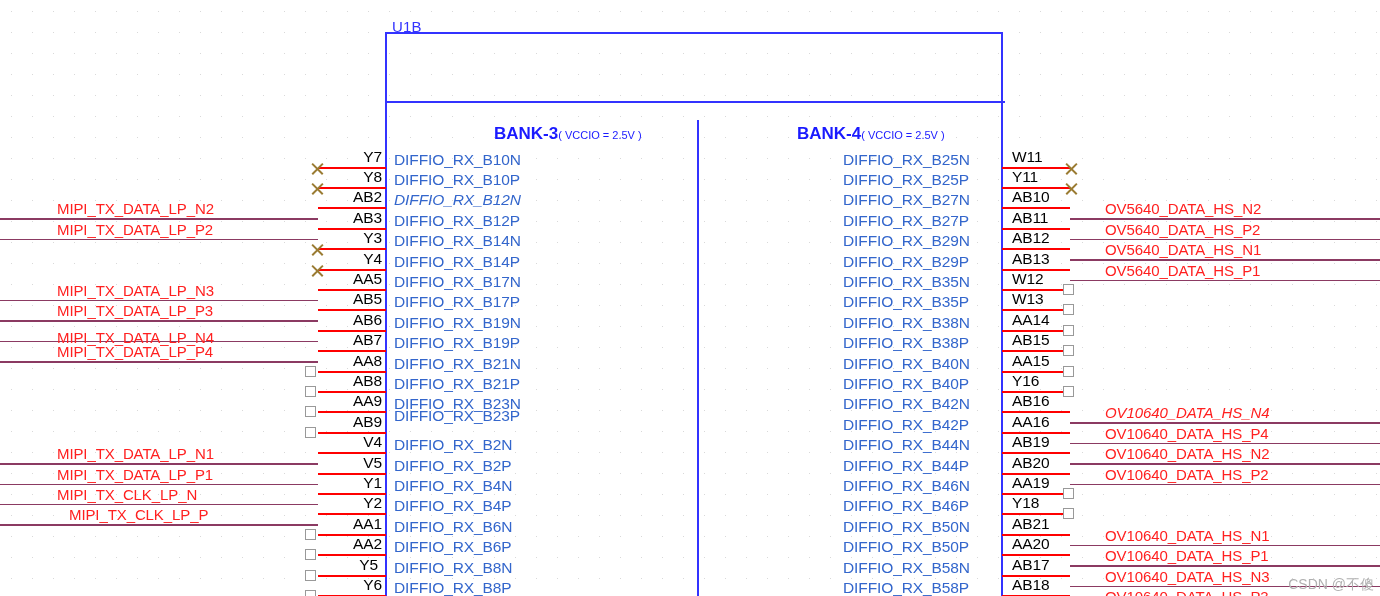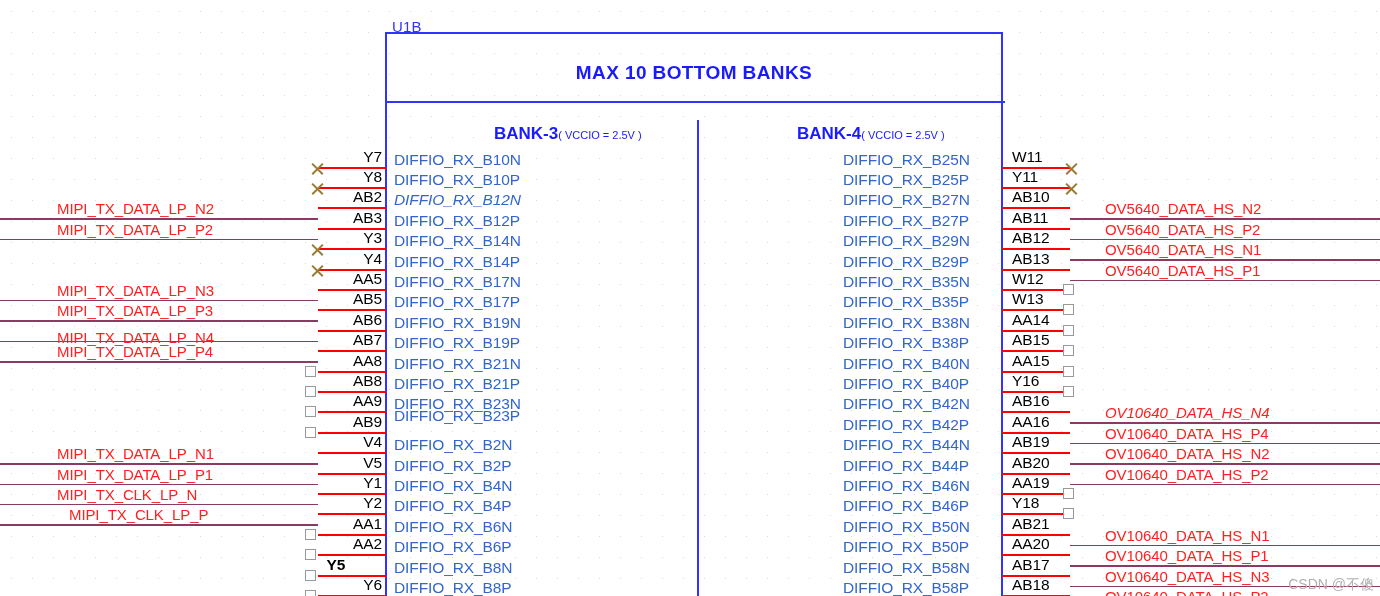--- a/index.html
+++ b/index.html
@@ -86,21 +86,20 @@
 </head>
 <body>
 
 <div id="sheet">
 
   <div class="abs" id="symbol-body"></div>
   <div class="abs" id="title-divider"></div>
   <div class="abs" id="bank-divider"></div>
 
   <div class="abs" id="ref-des">U1B</div>
-  <div class="abs" id="symbol-title">MAX 10 BOTTOM BANKS</div>
 
   <div class="abs bank-hdr" id="bank3-hdr"><span>BANK-3</span><span class="vcc">( VCCIO = 2.5V )</span></div>
 
   <div class="abs bank-hdr" id="bank4-hdr"><span>BANK-4</span><span class="vcc">( VCCIO = 2.5V )</span></div>
 
   <div id="pin-layer">
       <div class="pinline" style="left: 318px; top: 166.5px; width: 68px;"></div>
       <div class="pinname l" style="top: 150.5px;">DIFFIO_RX_B10N</div>
       <div class="pinnum" style="left: 318px; top: 147.5px; width: 64px; text-align: right;">Y7</div>
       <div class="nc-x" style="left: 310px; top: 160.5px;"></div>
@@ -185,21 +184,21 @@
       <div class="pinline" style="left: 318px; top: 533.7px; width: 68px;"></div>
       <div class="pinname l" style="top: 517.7px;">DIFFIO_RX_B6N</div>
       <div class="pinnum" style="left: 318px; top: 514.7px; width: 64px; text-align: right;">AA1</div>
       <div class="nc-sq" style="left: 305px; top: 528.7px;"></div>
       <div class="pinline" style="left: 318px; top: 554.1px; width: 68px;"></div>
       <div class="pinname l" style="top: 538.1px;">DIFFIO_RX_B6P</div>
       <div class="pinnum" style="left: 318px; top: 535.1px; width: 64px; text-align: right;">AA2</div>
       <div class="nc-sq" style="left: 305px; top: 549.1px;"></div>
       <div class="pinline" style="left: 318px; top: 574.5px; width: 68px;"></div>
       <div class="pinname l" style="top: 558.5px;">DIFFIO_RX_B8N</div>
-      <div class="pinnum" style="left: 304px; top: 555.5px; width: 64px; text-align: center; font-weight: bold;">Y5</div>
+      <div class="pinnum" style="left: 314px; top: 555.5px; width: 64px; text-align: right;">Y5</div>
       <div class="nc-sq" style="left: 305px; top: 569.5px;"></div>
       <div class="pinline" style="left: 318px; top: 594.9px; width: 68px;"></div>
       <div class="pinname l" style="top: 578.9px;">DIFFIO_RX_B8P</div>
       <div class="pinnum" style="left: 318px; top: 575.9px; width: 64px; text-align: right;">Y6</div>
       <div class="nc-sq" style="left: 305px; top: 589.9px;"></div>
       <div class="pinline" style="left: 1002px; top: 166.5px; width: 68px;"></div>
       <div class="pinname r" style="top: 150.5px;">DIFFIO_RX_B25N</div>
       <div class="pinnum" style="left: 1012px; top: 147.5px;">W11</div>
       <div class="nc-x" style="left: 1064px; top: 160.5px;"></div>
       <div class="pinline" style="left: 1002px; top: 186.9px; width: 68px;"></div>

